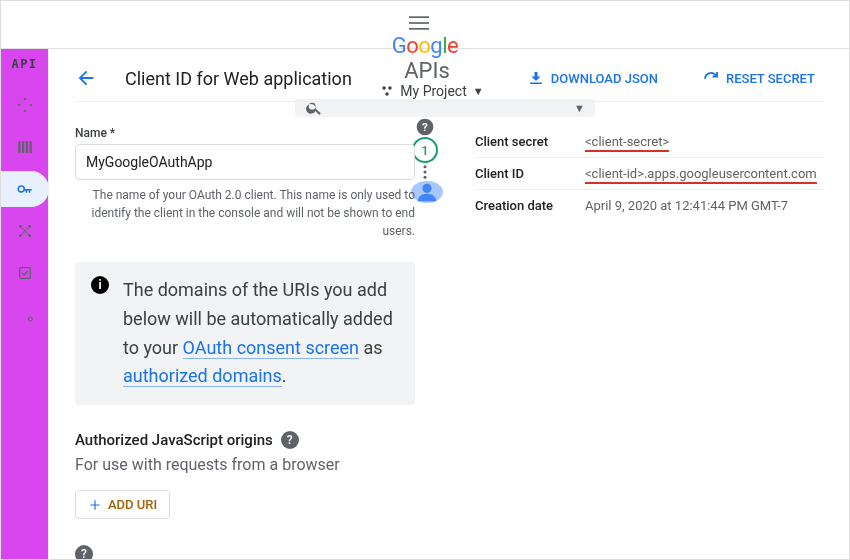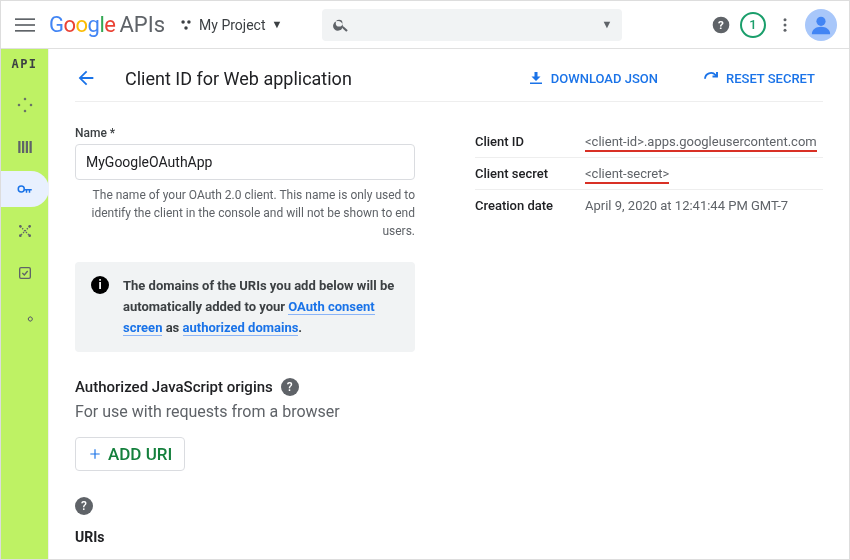--- a/index.html
+++ b/index.html
@@ -1,61 +1,61 @@
 <!DOCTYPE html>
 <html><head>
 <meta charset="utf-8">
 <style>
   * { box-sizing: border-box; margin: 0; padding: 0; font-family: 'Roboto', 'Segoe UI', Arial, sans-serif; }
   body { width: 850px; height: 560px; background: #fff; overflow: hidden; border: 1px solid #ddd; }
-  .topbar { height: 48px; display: flex; align-items: center; padding: 0 12px; border-bottom: 1px solid #e0e0e0; }
+  .topbar { height: 48px; display: flex; align-items: center; padding: 12px 12px; border-bottom: 1px solid #e0e0e0; flex-direction: column; }
   .hamburger { width: 24px; height: 24px; margin-right: 12px; display:flex; align-items:center; justify-content:center; cursor:pointer;}
   .google-logo { font-size: 22px; font-weight: 400; letter-spacing: -0.5px; }
   .g1 { color:#4285F4;} .g2{color:#EA4335;} .g3{color:#FBBC05;} .g4{color:#4285F4;} .g5{color:#34A853;} .g6{color:#EA4335;}
   .apis { color:#5f6368; font-size:22px; margin-left:4px; }
   .project-chip { display:flex; align-items:center; gap:6px; margin-left:14px; cursor:pointer;}
   .proj-dots { font-size:14px; }
   .project-name { font-size:14px; color:#3c4043;}
   .caret { font-size:11px; color:#3c4043;}
   .searchbox { margin-left:40px; width:300px; height:32px; background:#f1f3f4; border-radius:4px; display:flex; align-items:center; padding:0 10px; color:#5f6368;}
   .searchbox input { border:none; background:transparent; flex:1; outline:none; font-size:14px;}
   .spacer { flex:1; }
   .iconbtn { width:32px; height:32px; display:flex; align-items:center; justify-content:center; color:#5f6368; cursor:pointer;}
   .notif-badge { width:26px; height:26px; border:2px solid #1a9e6b; border-radius:50%; display:flex; align-items:center; justify-content:center; color:#1a9e6b; font-size:13px; font-weight:500;}
   .avatar { width:32px; height:32px; border-radius:50%; background:#a8c7fa; display:flex; align-items:center; justify-content:center; margin-left:4px;}
 
   .body { display:flex; height:calc(100% - 48px); }
-  .sidebar { width:48px; background:#bef264; border-right:1px solid #f0f0f0; display:flex; flex-direction:column; align-items:center; padding-top:8px; gap:6px;}
+  .sidebar { width:48px; background:#d946ef; border-right:1px solid #f0f0f0; display:flex; flex-direction:column; align-items:center; padding-top:8px; gap:6px;}
   .sidebar .api-label { font-size:12px; font-weight:700; letter-spacing:1.5px; color:#3c4043; margin-bottom:10px; font-family:monospace;}
   .side-item { width:40px; height:36px; display:flex; align-items:center; justify-content:center; color:#5f6368; cursor:pointer; border-radius:0 18px 18px 0; font-size:16px;}
   .side-item.active { background:#e8f0fe; color:#1a73e8; width:48px;}
 
   .content { flex:1; padding:16px 26px 16px 26px; overflow-y:auto; }
   .page-header { display:flex; align-items:center; gap:28px; margin-bottom:24px; border-bottom:1px solid #eee; padding-bottom:10px;}
   .back-arrow { color:#1a73e8; cursor:pointer; }
   .page-title { font-size:18px; color:#202124; font-weight:400; flex:1 1 auto;}
   .action-btn { display:flex; align-items:center; gap:6px; color:#1a73e8; font-size:13px; font-weight:500; cursor:pointer; padding:4px 8px;}
   .action-btn.delete { color:#1a73e8; }
 
   .two-col { display:flex; gap:60px; }
   .left { width:340px; }
   .right { flex:1; }
 
   .field-label { font-size:12px; color:#3c4043; margin-bottom:4px; font-weight:500;}
   .text-input { width:100%; height:36px; border:1px solid #dadce0; border-radius:4px; padding:0 10px; font-size:14px; color:#202124;}
   .help-text { font-size:12px; color:#5f6368; margin-top:6px; line-height:1.5;text-align:right;}
   .info-box { background:#f1f3f4; border-radius:4px; padding:14px 16px; display:flex; gap:14px; margin-top:22px;}
   .info-icon { width:18px; height:18px; border-radius:50%; background:#000; color:#fff; display:flex; align-items:center; justify-content:center; font-size:12px; font-weight:700; flex-shrink:0;}
-  .info-text { font-size:13px; color:#3c4043; line-height:1.6;font-weight:bold;}
+  .info-text { font-size:18px; color:#3c4043; line-height:1.6;}
   .link { color:#1a73e8; border-bottom:1px solid #8ab4f8; cursor:pointer;}
 
   .section-title { font-size:15px; font-weight:500; color:#202124; margin-top:26px; display:flex; align-items:center; gap:8px;}
   .qmark { width:18px; height:18px; border-radius:50%; background:#5f6368; color:#fff; display:flex; align-items:center; justify-content:center; font-size:12px;}
   .section-sub { font-size:16px; color:#5f6368; margin-top:6px;}
-  .add-uri-btn { margin-top:16px; display:inline-flex; align-items:center; gap:6px; color:#15803d; font-size:17px; font-weight:500; border:1px solid #dadce0; border-radius:4px; padding:6px 12px; cursor:pointer;}
+  .add-uri-btn { margin-top:16px; display:inline-flex; align-items:center; gap:6px; color:#a16207; font-size:13px; font-weight:500; border:1px solid #dadce0; border-radius:4px; padding:6px 12px; cursor:pointer;}
 
   .uris-label { font-size:14px; font-weight:700; color:#202124; margin-top:14px; margin-bottom:8px;}
 
   .detail-row { display:flex; padding:8px 0; border-bottom:1px solid #eee; font-size:13px;}
   .detail-label { width:110px; color:#202124; font-weight:500;}
   .detail-val { color:#5f6368; position:relative;}
   .underline-red { border-bottom:2px solid #d93025; padding-bottom:1px;}
 
   svg { display:block; }
 </style>
@@ -213,26 +213,26 @@
 
         <div class="section-title">
           <span class="qmark">?</span>
         </div>
         <div class="uris-label">URIs</div>
         
       </div>
 
       <div class="right">
         <div class="detail-row">
+          <div class="detail-label">Client secret</div>
+          <div class="detail-val"><span class="underline-red">&lt;client-secret&gt;</span></div>
+        </div>
+        <div class="detail-row">
           <div class="detail-label">Client ID</div>
           <div class="detail-val"><span class="underline-red">&lt;client-id&gt;.apps.googleusercontent.com</span></div>
-        </div>
-        <div class="detail-row">
-          <div class="detail-label">Client secret</div>
-          <div class="detail-val"><span class="underline-red">&lt;client-secret&gt;</span></div>
         </div>
         <div class="detail-row" style="border-bottom:none;">
           <div class="detail-label">Creation date</div>
           <div class="detail-val">April 9, 2020 at 12:41:44 PM GMT-7</div>
         </div>
       </div>
     </div>
   </div>
 </div>
 

